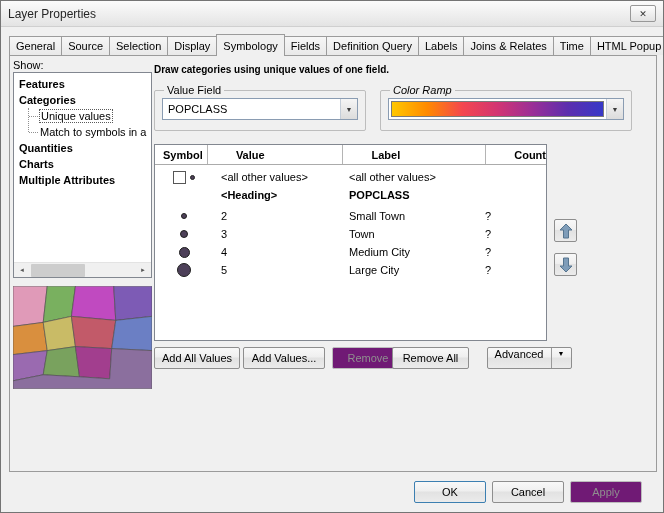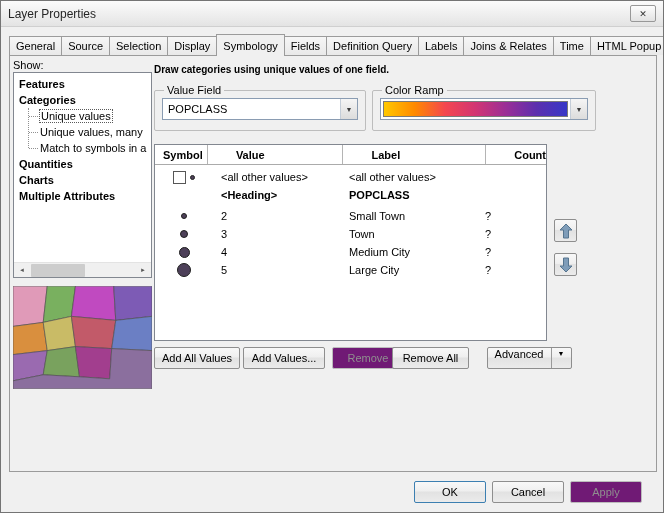--- a/index.html
+++ b/index.html
@@ -93,21 +93,21 @@
     background: linear-gradient(180deg, #f8f8f8, #efefef 45%, #e2e2e2 50%, #ebebeb);
     font-size: 11px; color: #000; cursor: pointer;
   }
   .btn.disabled { color: #8f8f8f; background: #701a75; border-color: #bcbcbc; cursor: default; }
 
   .import-btn { position: absolute; left: 508px; top: 4px; width: 64px; height: 22px; }
 
   fieldset.group { position: absolute; border: 1px solid #bdbdbd; border-radius: 2px; padding: 0 7px 6px 7px; }
   fieldset.group legend { padding: 0 3px; margin-left: 2px; }
   #value-field-group { left: 144px; top: 28px; width: 212px; height: 47px; }
-  #color-ramp-group  { left: 362px; top: 28px; width: 224px; height: 47px; }
+  #color-ramp-group  { left: 370px; top: 28px; width: 252px; height: 47px; font-style: italic; }
 
   .combo { display: flex; height: 22px; border: 1px solid #8a9cb2; background: #fff; margin-top: 2px; cursor: pointer; }
   .combo-text { flex: 1; line-height: 20px; padding-left: 5px; overflow: hidden; white-space: nowrap; }
   .combo-arrow {
     width: 17px; border-left: 1px solid #c4cdd8;
     background: linear-gradient(#f5f5f5, #dcdcdc);
     display: flex; align-items: center; justify-content: center;
     font-size: 7px; color: #3c3c3c;
   }
   .ramp-swatch { flex: 1; margin: 2px; border: 1px solid #7a7a7a; }
@@ -189,23 +189,20 @@
       <div class="tree">
         <div class="tree-item top">
           <span class="tree-text">Features</span>
         </div>
         <div class="tree-item top">
           <span class="tree-text">Categories</span>
         </div>
         <div class="tree-children">
           <div class="tree-item child">
             <span class="tree-text selected">Unique values</span>
-          </div>
-          <div class="tree-item child">
-            <span class="tree-text">Unique values, many</span>
           </div>
           <div class="tree-item child">
             <span class="tree-text">Match to symbols in a</span>
           </div>
         </div>
         <div class="tree-item top">
           <span class="tree-text">Quantities</span>
         </div>
         <div class="tree-item top">
           <span class="tree-text">Charts</span>

